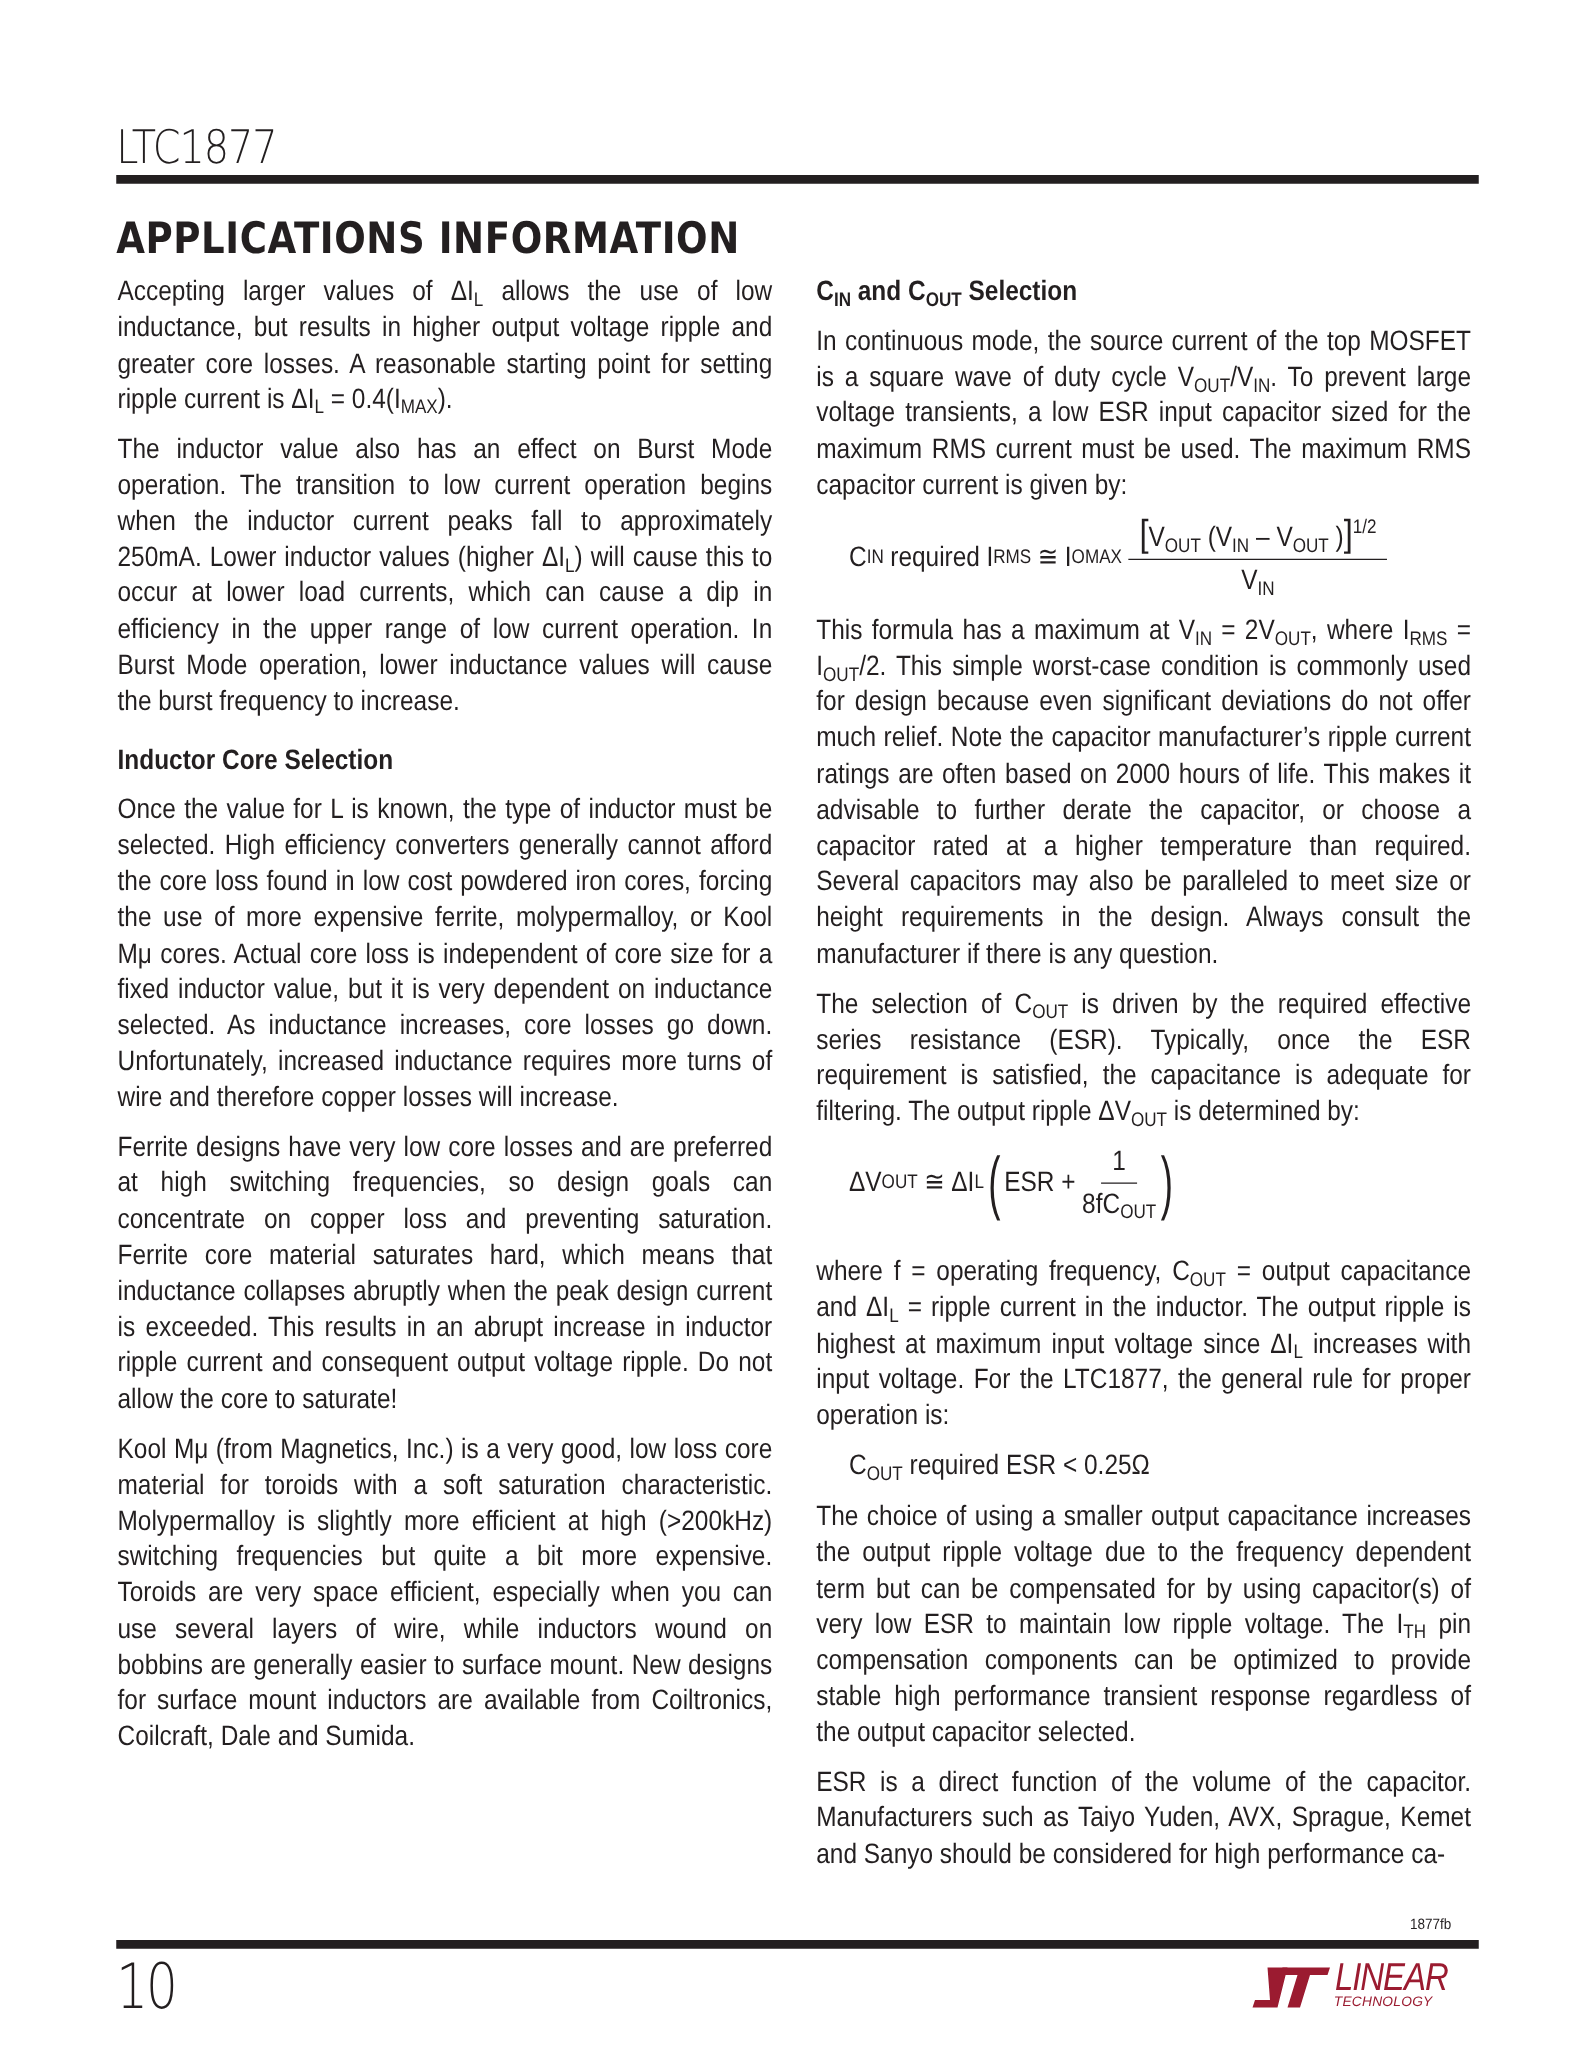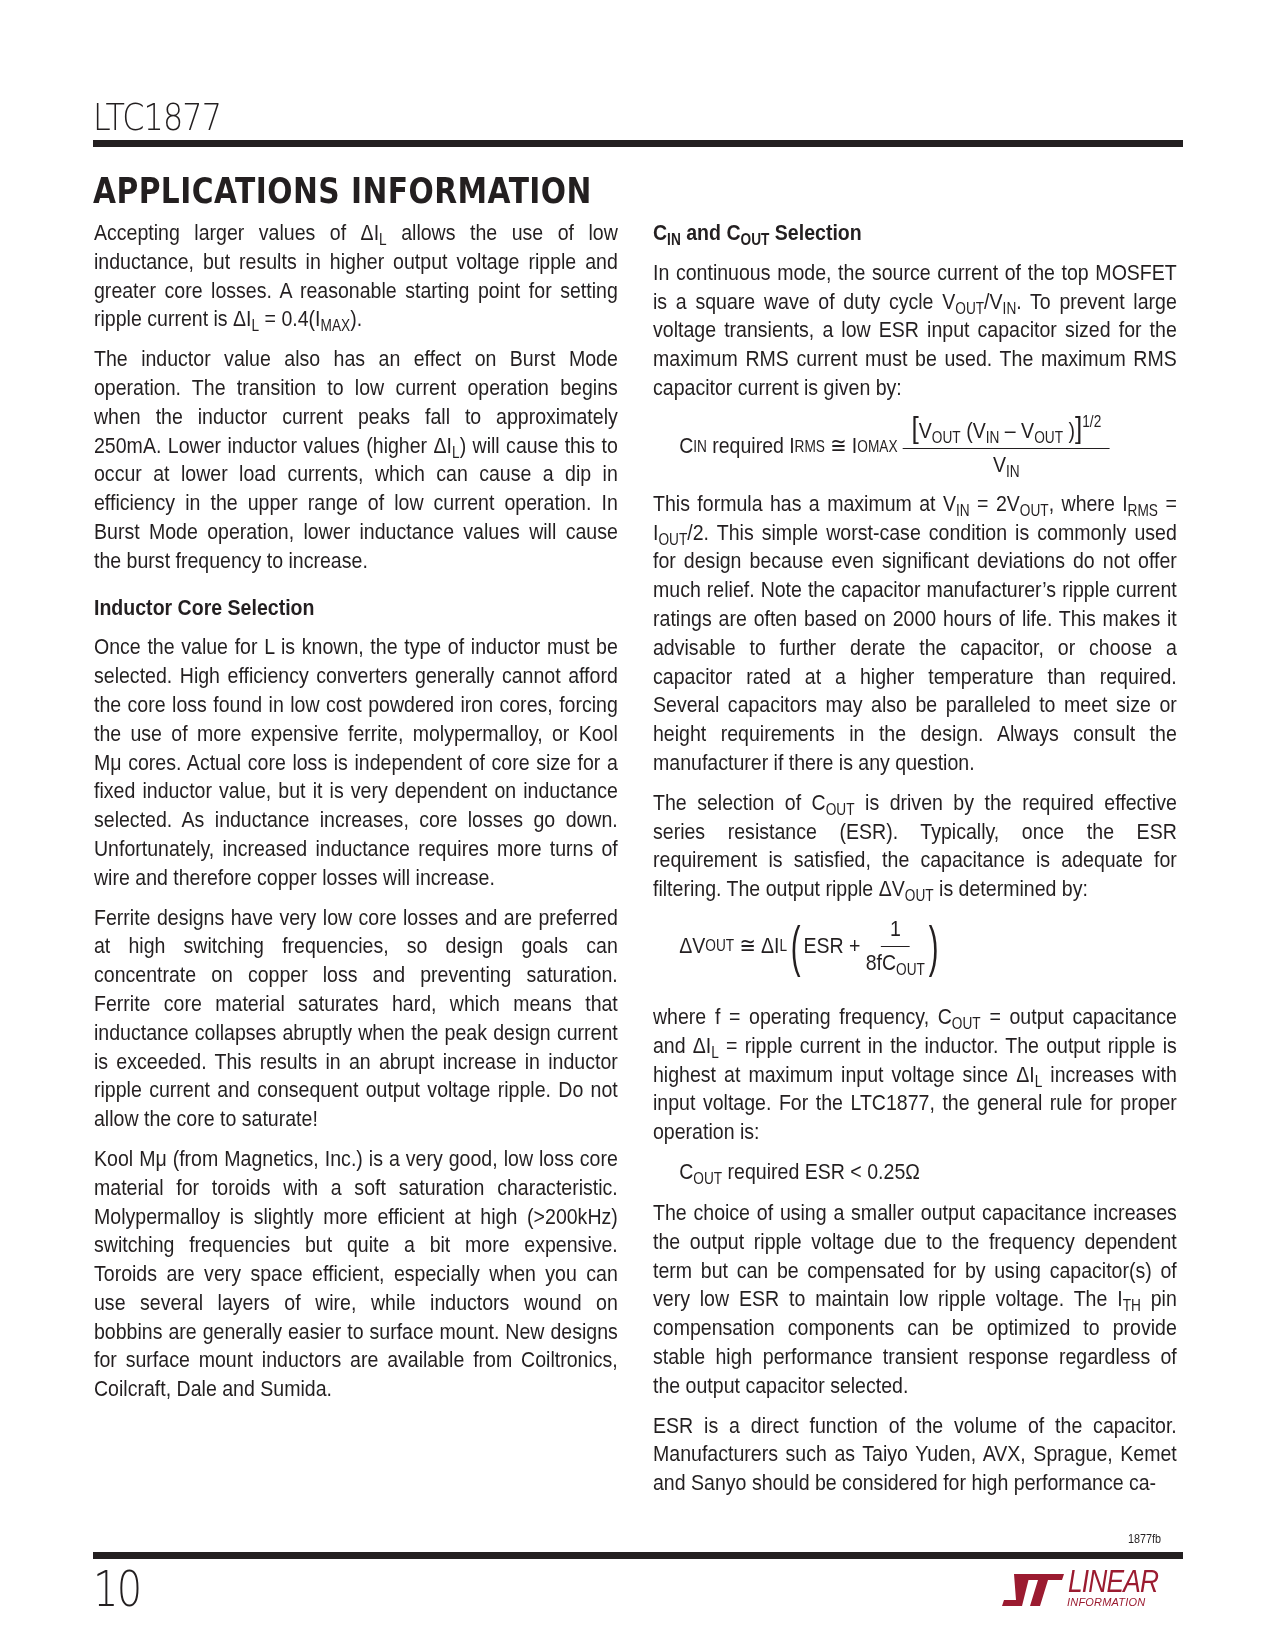--- a/index.html
+++ b/index.html
@@ -109,14 +109,14 @@
 <div class="abs doc-code">1877fb</div>
 <div class="abs rule-bottom"></div>
 <div class="abs page-num">10</div>
 
 <div class="abs logo">
   <svg class="logo-mark" width="66" height="40" viewBox="0 0 66 40">
     <path d="M14 4 L30 4 L22 36 L2 36 L4 30 L16 30 Z" fill="#9b1b30"></path>
     <path d="M26 4 L64 4 L62 10 L48 10 L40 36 L30 36 L38 10 L24 10 Z" fill="#9b1b30"></path>
   </svg>
   <div class="logo-word">LINEAR</div>
-  <div class="logo-sub">INFORMATION</div>
+  <div class="logo-sub">TECHNOLOGY</div>
 </div>
 
 </body></html>

